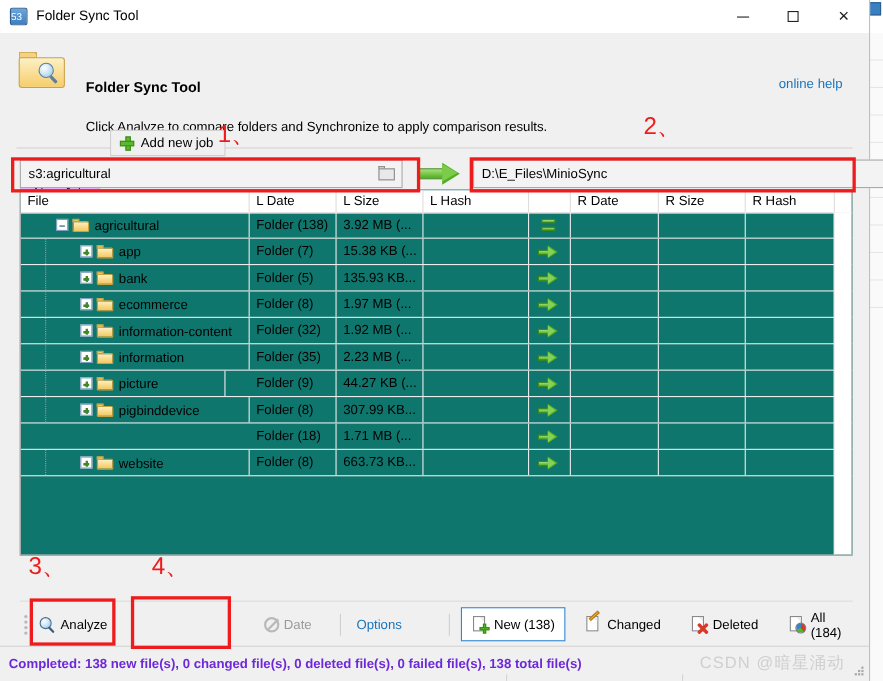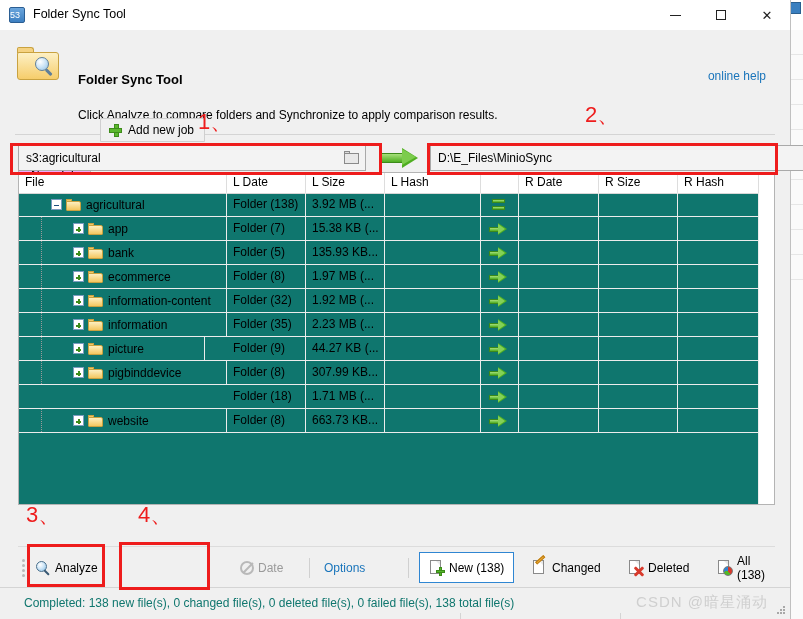--- a/index.html
+++ b/index.html
@@ -148,21 +148,21 @@
       box-sizing:border-box;transform:rotate(-42deg);transform-origin:left center;}
   .redx{position:absolute;right:-1px;bottom:-1px;width:10px;height:10px;}
   .redx:before,.redx:after{content:"";position:absolute;left:-1px;top:4px;width:12px;height:3px;background:#d83a2c;border-radius:1px;}
   .redx:before{transform:rotate(45deg);}
   .redx:after{transform:rotate(-45deg);}
   .pie{position:absolute;right:-1px;bottom:-1px;width:10px;height:10px;border-radius:50%;
       background:conic-gradient(#d83a2c 0 40%, #53b728 40% 72%, #2f86d2 72% 100%);border:1px solid #7a7a7a;box-sizing:border-box;}
 
   
   .status{position:absolute;left:0;bottom:0;width:790px;height:31px;background:#f0f0f0;border-top:1px solid #d4d4d4;}
-  .status .txt{position:absolute;left:24px;top:8px;font-size:12px;color:#0f766e;}
+  .status .txt{position:absolute;left:8px;top:8px;font-size:12px;color:#6d28d9;font-weight:bold;}
   .status .grips{position:absolute;right:4px;bottom:3px;width:10px;height:10px;}
   .status .grips i{position:absolute;width:2px;height:2px;background:#a8a8a8;display:block;}
   .watermark{position:absolute;right:22px;bottom:7px;font-size:15px;color:#cfcfcf;letter-spacing:1px;white-space:nowrap;}
   .status .seg{position:absolute;bottom:0;height:6px;border-left:1px solid #d4d4d4;}
 
   
   .anno{position:absolute;left:0;top:0;width:803px;height:619px;pointer-events:none;}
   .rbox{position:absolute;border:3px solid #ee1c1c;box-sizing:border-box;}
   .rnum{position:absolute;color:#ee1c1c;font-size:22px;font-family:"Liberation Sans",sans-serif;}
 </style>
@@ -575,21 +575,21 @@
             <span class="pencil"></span>
           </span>
         <span>Changed</span>
       </div>
 
       <div class="fbtn" style="left:690px;">
         <span class="doc">
             <span class="pg"></span>
             <span class="pie"></span>
           </span>
-        <span>All  (138)</span>
+        <span>All  (184)</span>
       </div>
     </div>
 
     <div class="status">
       <div class="txt">Completed: 138 new file(s), 0 changed file(s), 0 deleted file(s), 0 failed file(s), 138 total file(s)</div>
       <div class="watermark">CSDN @暗星涌动</div>
       <div class="seg" style="left:460px;width:1px;"></div>
       <div class="seg" style="left:620px;width:1px;"></div>
       <div class="grips">
         <i style="left:7px;top:0;"></i>

